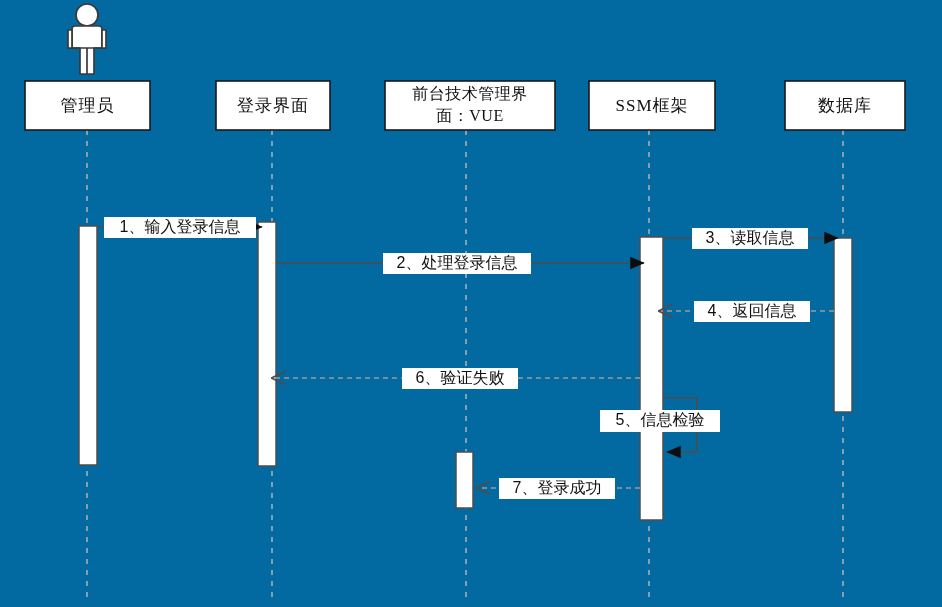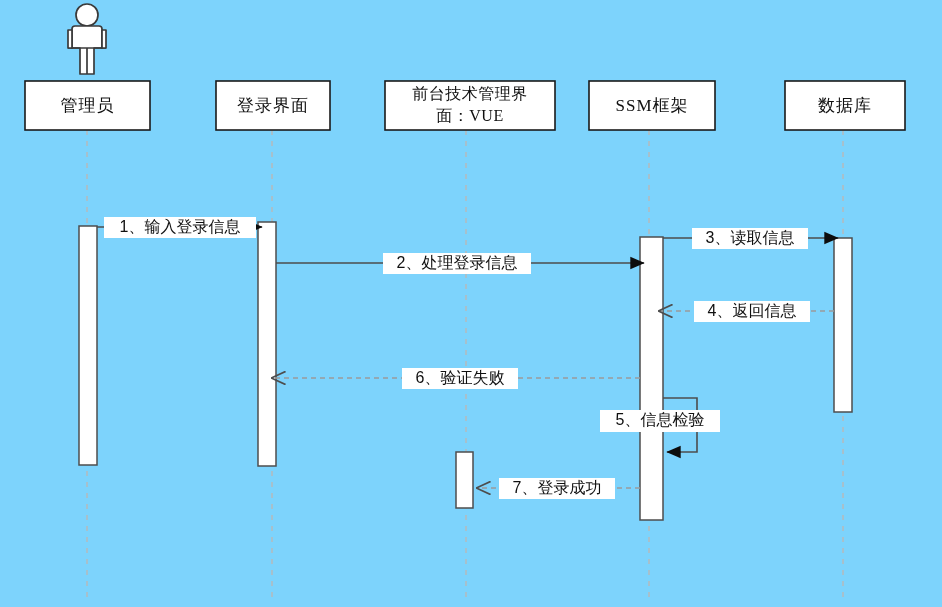--- a/index.html
+++ b/index.html
@@ -7,21 +7,21 @@
     padding: 0;
     background: #ffffff;
   }
   body {
     font-family: "Liberation Sans", "DejaVu Sans", sans-serif;
   }
   #diagram-root {
     position: relative;
     width: 942px;
     height: 607px;
-    background: #7dd3fc;
+    background: #0369a1;
     overflow: hidden;
   }
   #seq-svg {
     position: absolute;
     left: 0;
     top: 0;
     width: 942px;
     height: 607px;
   }
   .lifeline-box {

